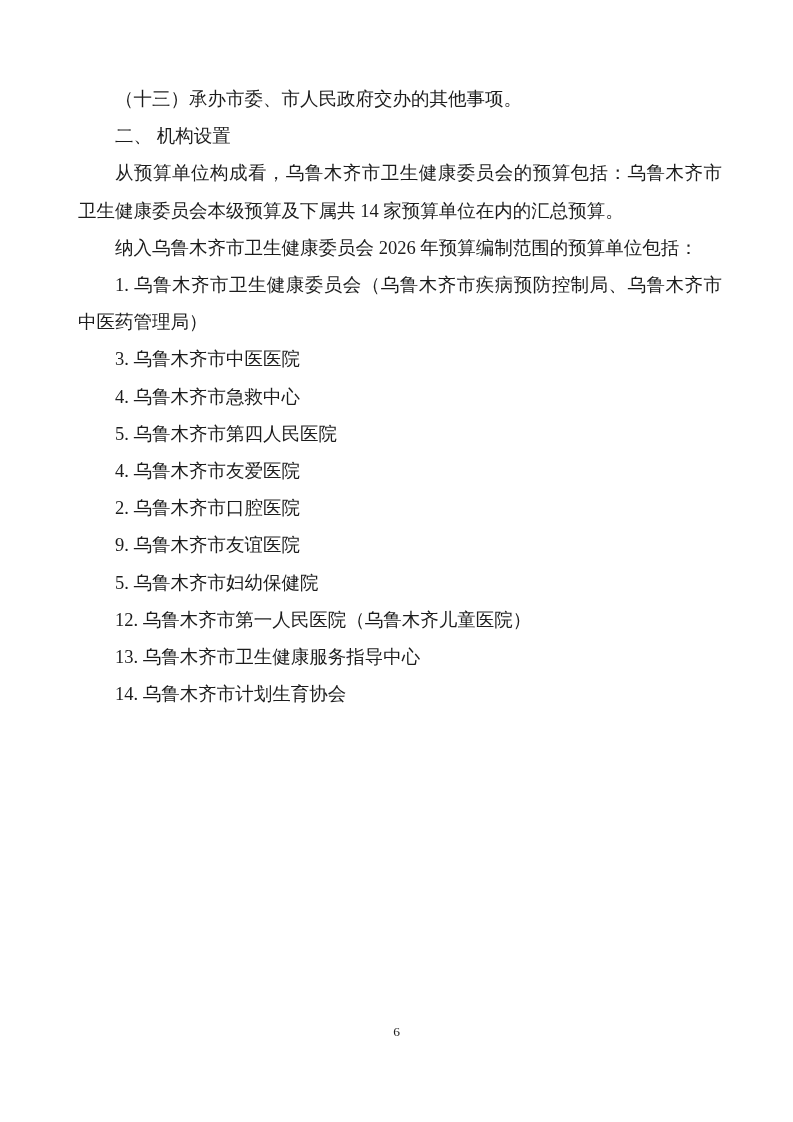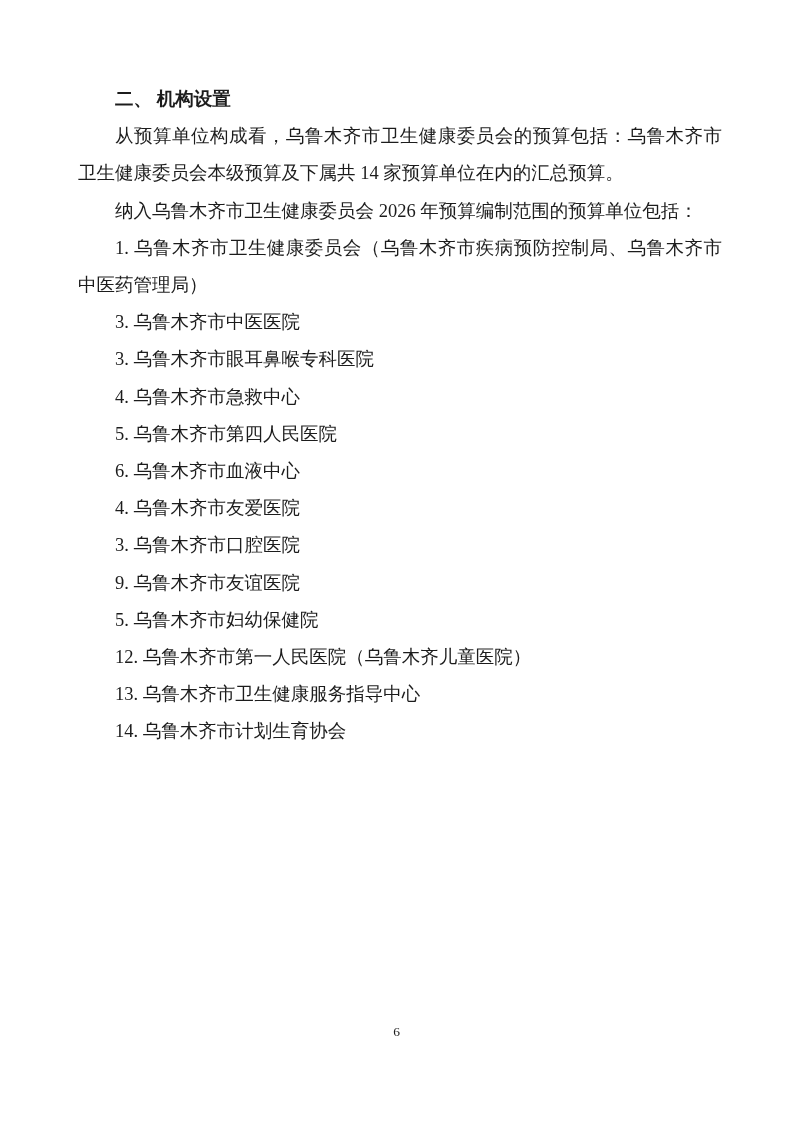--- a/index.html
+++ b/index.html
@@ -24,49 +24,48 @@
     font-size: 18.5px;
     line-height: 37.2px;
     text-align: justify;
   }
   .content p {
     margin: 0;
     padding: 0;
     text-indent: 2em;
   }
   .content p.heading {
-    font-weight: bold;
+    font-weight: normal;
   }
   .footer {
     position: absolute;
     left: 0;
     top: 1022px;
     width: 100%;
     text-align: center;
     font-size: 13.5px;
     line-height: 20px;
     color: #1c1c1c;
   }
 </style>
 </head>
 <body>
 
 <div class="page">
   <div class="content">
+    <p>（十三）承办市委、市人民政府交办的其他事项。</p>
     <p class="heading">二、 机构设置</p>
     <p>从预算单位构成看，乌鲁木齐市卫生健康委员会的预算包括：乌鲁木齐市卫生健康委员会本级预算及下属共 14 家预算单位在内的汇总预算。</p>
     <p>纳入乌鲁木齐市卫生健康委员会 2026 年预算编制范围的预算单位包括：</p>
     <p>1. 乌鲁木齐市卫生健康委员会（乌鲁木齐市疾病预防控制局、乌鲁木齐市中医药管理局）</p>
     <p>3. 乌鲁木齐市中医医院</p>
-    <p>3. 乌鲁木齐市眼耳鼻喉专科医院</p>
     <p>4. 乌鲁木齐市急救中心</p>
     <p>5. 乌鲁木齐市第四人民医院</p>
-    <p>6. 乌鲁木齐市血液中心</p>
     <p>4. 乌鲁木齐市友爱医院</p>
-    <p>3. 乌鲁木齐市口腔医院</p>
+    <p>2. 乌鲁木齐市口腔医院</p>
     <p>9. 乌鲁木齐市友谊医院</p>
     <p>5. 乌鲁木齐市妇幼保健院</p>
     <p>12. 乌鲁木齐市第一人民医院（乌鲁木齐儿童医院）</p>
     <p>13. 乌鲁木齐市卫生健康服务指导中心</p>
     <p>14. 乌鲁木齐市计划生育协会</p>
   </div>
   <div class="footer">6</div>
 </div>
 
 </body></html>

